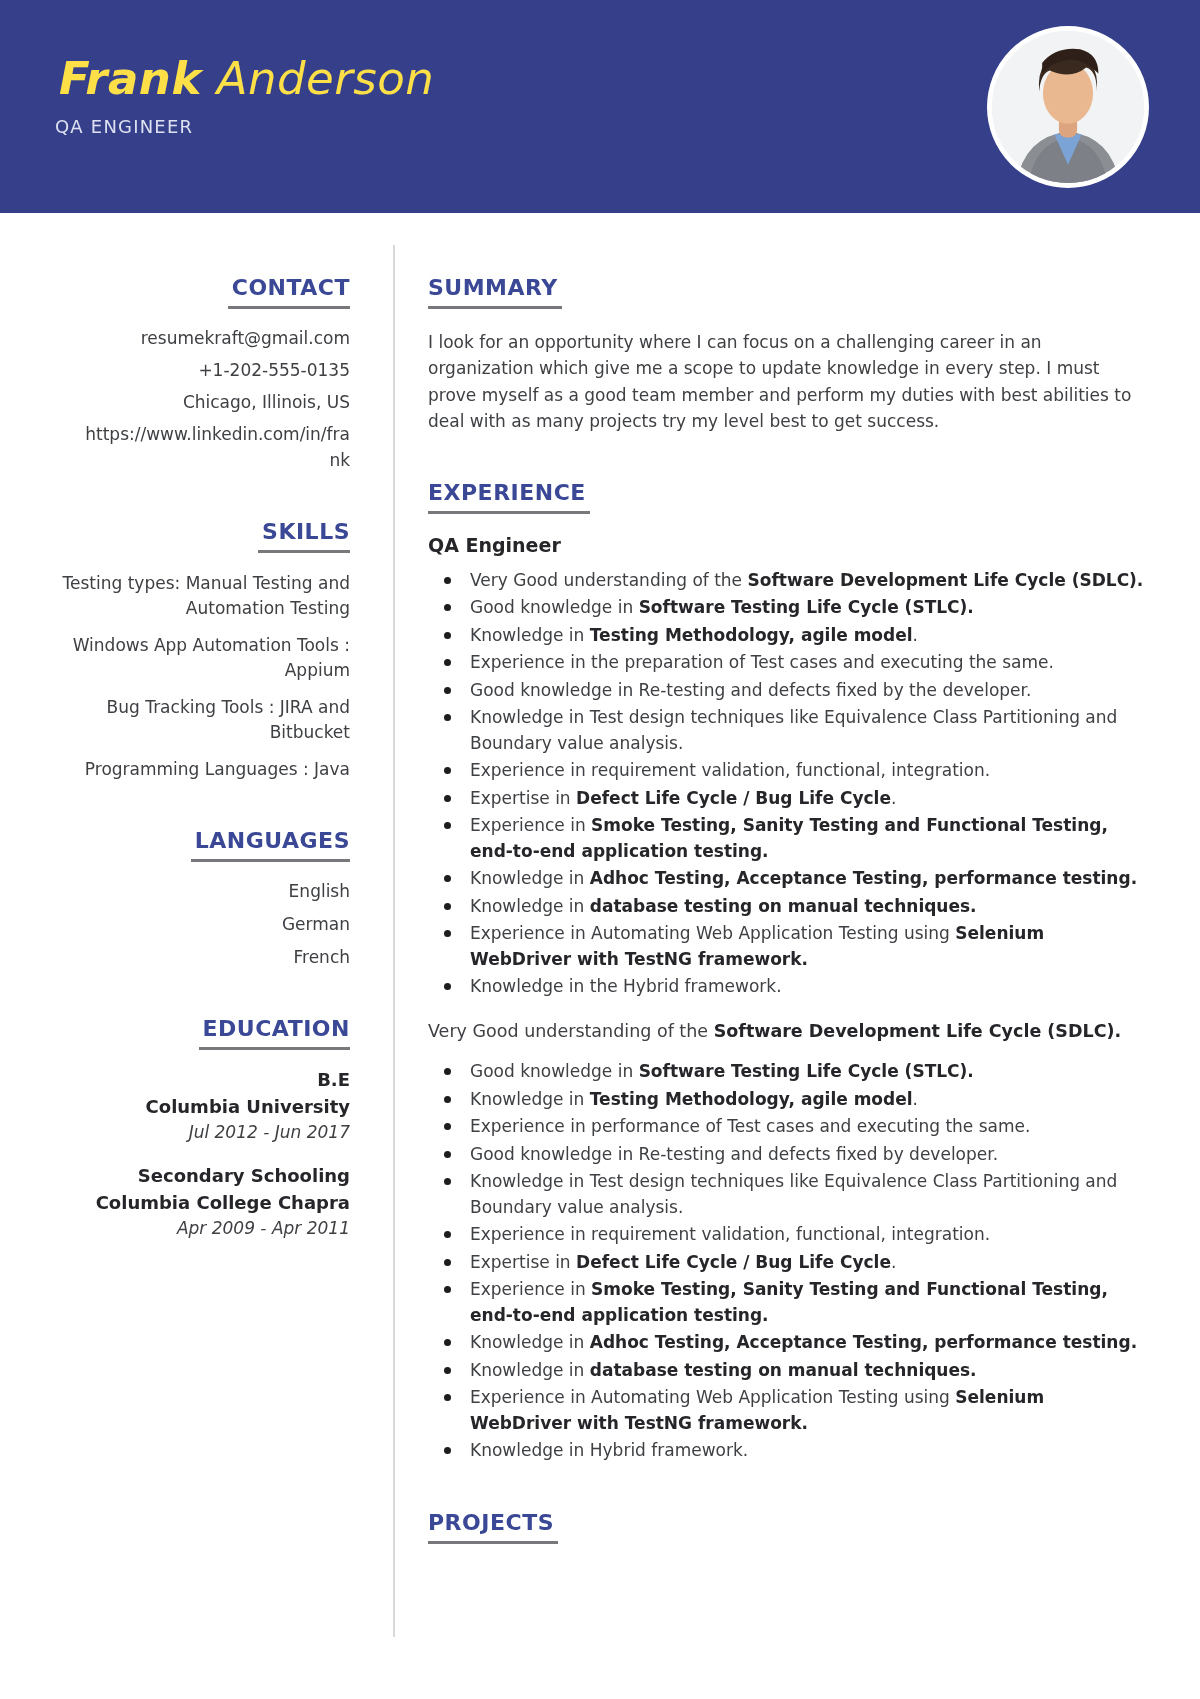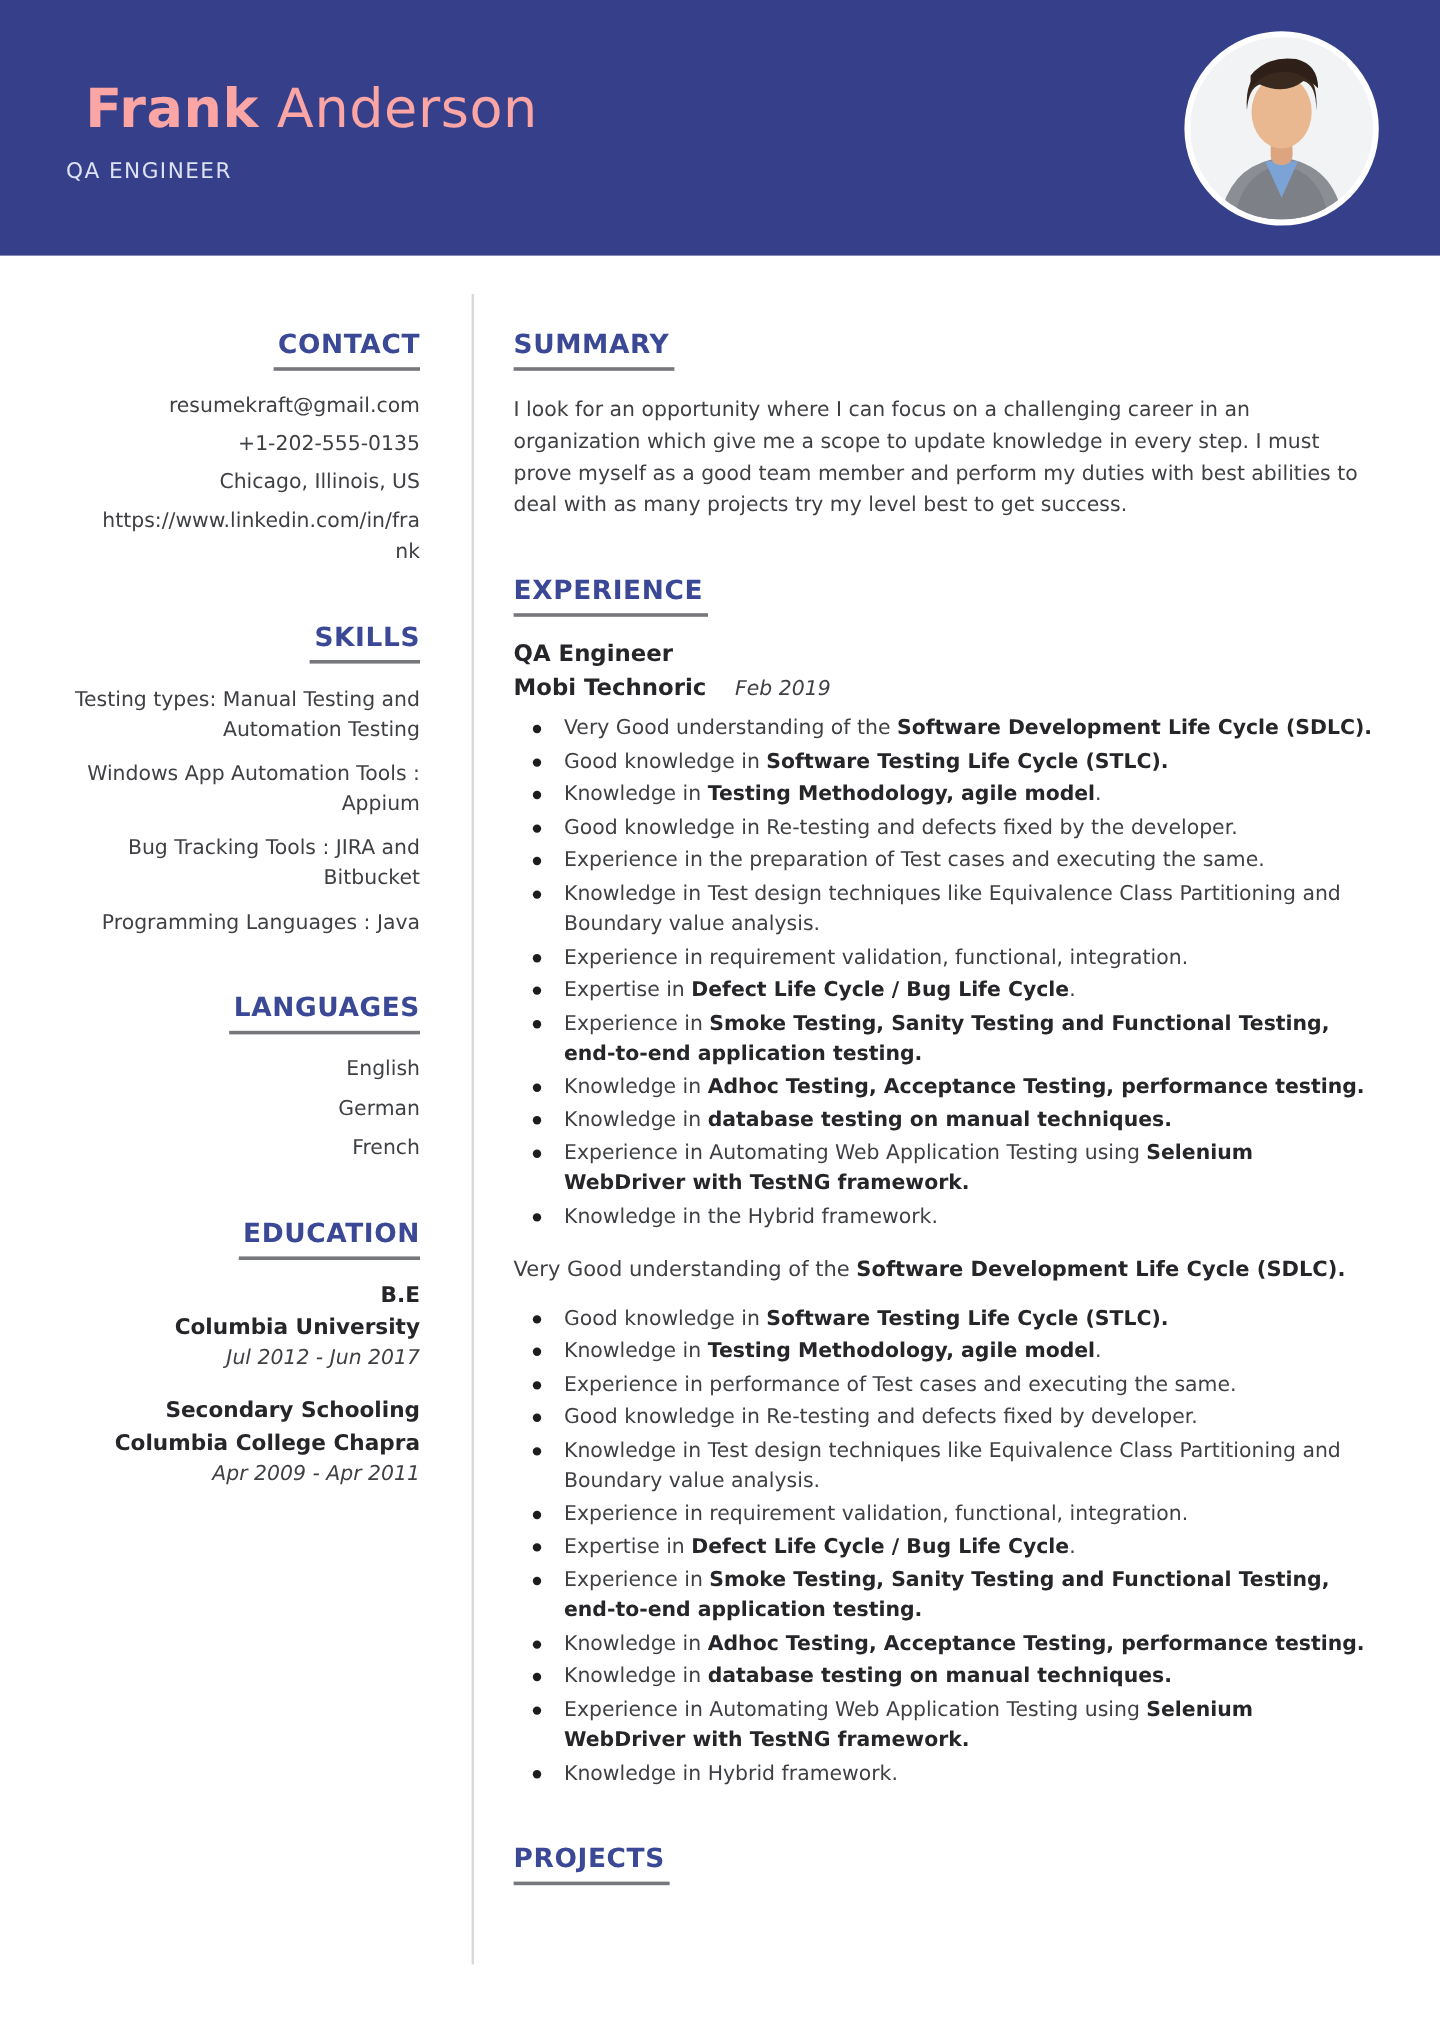--- a/index.html
+++ b/index.html
@@ -18,21 +18,21 @@
     font-family:"DejaVu Sans","Liberation Sans",sans-serif;
     color:var(--text);
   }
   .page{width:1200px;height:1699px;overflow:hidden;background:#fff;position:relative;}
 
   
   .header{
     height:213px;background:var(--header-bg);
     padding:50px 0 0 55px;position:relative;color:#fff;
   }
-  .name{margin:16px;font-size:45px;line-height:1.12;font-weight:400;letter-spacing:.5px;color:#fca5a5;}
+  .name{margin:4px;font-size:45px;line-height:1.12;font-weight:400;letter-spacing:.5px;color:#fde047;font-style:italic;}
   .name .first{font-weight:700;}
   .role{margin-top:12px;font-size:18px;letter-spacing:1.2px;color:var(--role-color);}
   .avatar{
     position:absolute;top:26px;right:51px;width:162px;height:162px;
     border-radius:50%;border:5px solid #fff;overflow:hidden;background:#f2f3f5;
   }
   .avatar svg{width:100%;height:100%;display:block;}
 
   
   .content{display:flex;padding:62px 55px 0 55px;justify-content:flex-end;}
@@ -153,27 +153,26 @@
     <main class="main">
 
       <section class="main-sec">
         <h2 class="sec">SUMMARY</h2>
         <p class="summary-text">I look for an opportunity where I can focus on a challenging career in an organization which give me a scope to update knowledge in every step. I must prove myself as a good team member and perform my duties with best abilities to deal with as many projects try my level best to get success.</p>
       </section>
 
       <section class="main-sec">
         <h2 class="sec">EXPERIENCE</h2>
         <div class="job-title">QA Engineer</div>
-        <div class="job-sub"><span>Mobi Technoric</span><span class="job-date">Feb 2019</span></div>
         <ul class="bullets">
             <li><span>Very Good understanding of the </span><b>Software Development Life Cycle (SDLC).</b></li>
             <li><span>Good knowledge in </span><b>Software Testing Life Cycle (STLC).</b></li>
             <li><span>Knowledge in </span><b>Testing Methodology, agile model</b><span>.</span></li>
+            <li><span>Experience in the preparation of Test cases and executing the same.</span></li>
             <li><span>Good knowledge in Re-testing and defects fixed by the developer.</span></li>
-            <li><span>Experience in the preparation of Test cases and executing the same.</span></li>
             <li><span>Knowledge in Test design techniques like Equivalence Class Partitioning and Boundary value analysis.</span></li>
             <li><span>Experience in requirement validation, functional, integration.</span></li>
             <li><span>Expertise in </span><b>Defect Life Cycle / Bug Life Cycle</b><span>.</span></li>
             <li><span>Experience in </span><b>Smoke Testing, Sanity Testing and Functional Testing, end-to-end application testing.</b></li>
             <li><span>Knowledge in </span><b>Adhoc Testing,  Acceptance Testing, performance testing.</b></li>
             <li><span>Knowledge in </span><b>database testing on manual techniques.</b></li>
             <li><span>Experience in Automating Web Application Testing using </span><b>Selenium WebDriver with TestNG framework.</b></li>
             <li><span>Knowledge in the Hybrid framework.</span></li>
           </ul>
         <p class="interlude"><span>Very Good understanding of the </span><b>Software Development Life Cycle (SDLC).</b></p>

